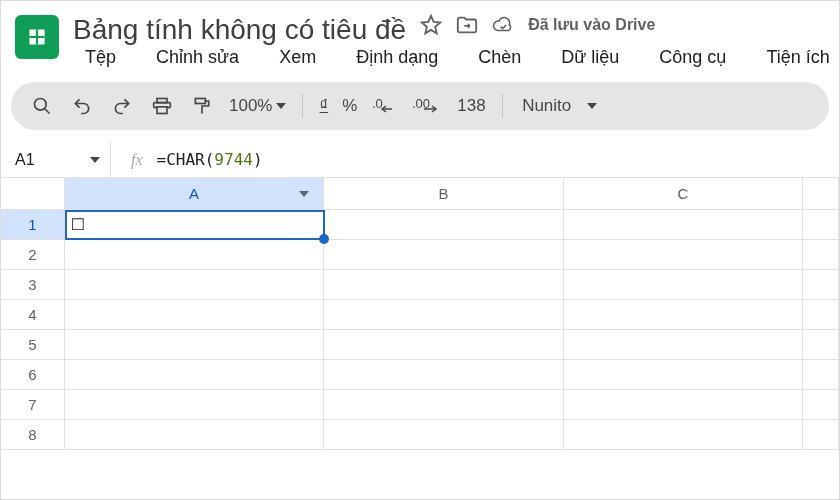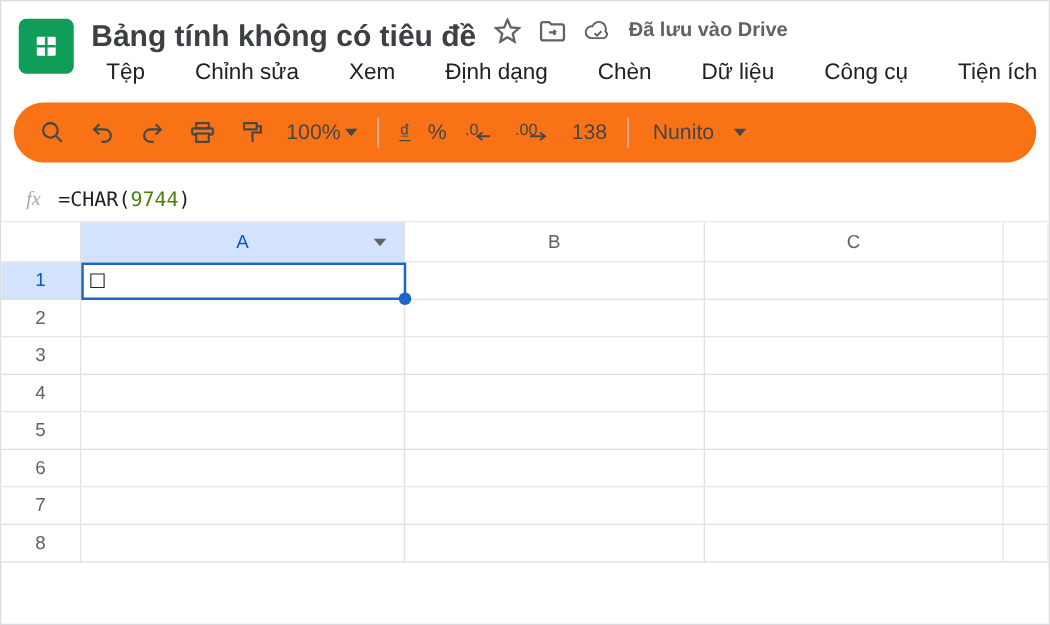--- a/index.html
+++ b/index.html
@@ -36,23 +36,23 @@
   .logo svg { width: 26px; height: 26px; }
 
   .title-area { flex: 1; }
   .title-row {
     display: flex;
     align-items: center;
     gap: 14px;
     height: 32px;
   }
   .doc-title {
-    font-size: 24px;
+    font-size: 28px;
     color: #3c4043;
-    font-weight: 700;
+    font-weight: 400;
     white-space: nowrap;
     margin-top: 10px;
   }
   .title-icon {
     width: 22px; height: 22px;
     display:flex; align-items:center; justify-content:center;
     color:#5f6368;
   }
   .saved-text {
     font-size: 16px;
@@ -69,21 +69,21 @@
     font-size: 18px;
     color: #202124;
     padding: 4px 12px;
     border-radius: 4px;
     white-space: nowrap;
   }
 
   
   .toolbar-wrap {
     margin: 10px 10px 0 10px;
-    background: #f97316;
+    background: #e5e5e5;
     border-radius: 30px;
     padding: 6px 14px;
     display: flex;
     align-items: center;
     gap: 6px;
     height: 48px;
   }
   .tb-btn {
     width: 34px; height: 34px;
     display:flex; align-items:center; justify-content:center;
@@ -338,20 +338,24 @@
   </div>
   <div class="tb-text">138</div>
   <div class="tb-sep"></div>
   <div class="tb-text" style="min-width:90px; justify-content:center; gap:16px">
     <span>Nunito</span>
     <span class="chev-down"></span>
   </div>
 </div>
 
 <div class="fbar-row">
+  <div class="name-box">
+    <span>A1</span>
+    <span class="chev-down"></span>
+  </div>
   <span class="fx-label">fx</span>
   <span class="formula-input">
     <span>=CHAR</span><span class="paren">(</span><span class="fn">9744</span><span class="paren">)</span>
   </span>
 </div>
 
 <div class="grid">
   <div class="col-headers">
     <div class="corner"></div>
     <div class="col-h col-A sel">

